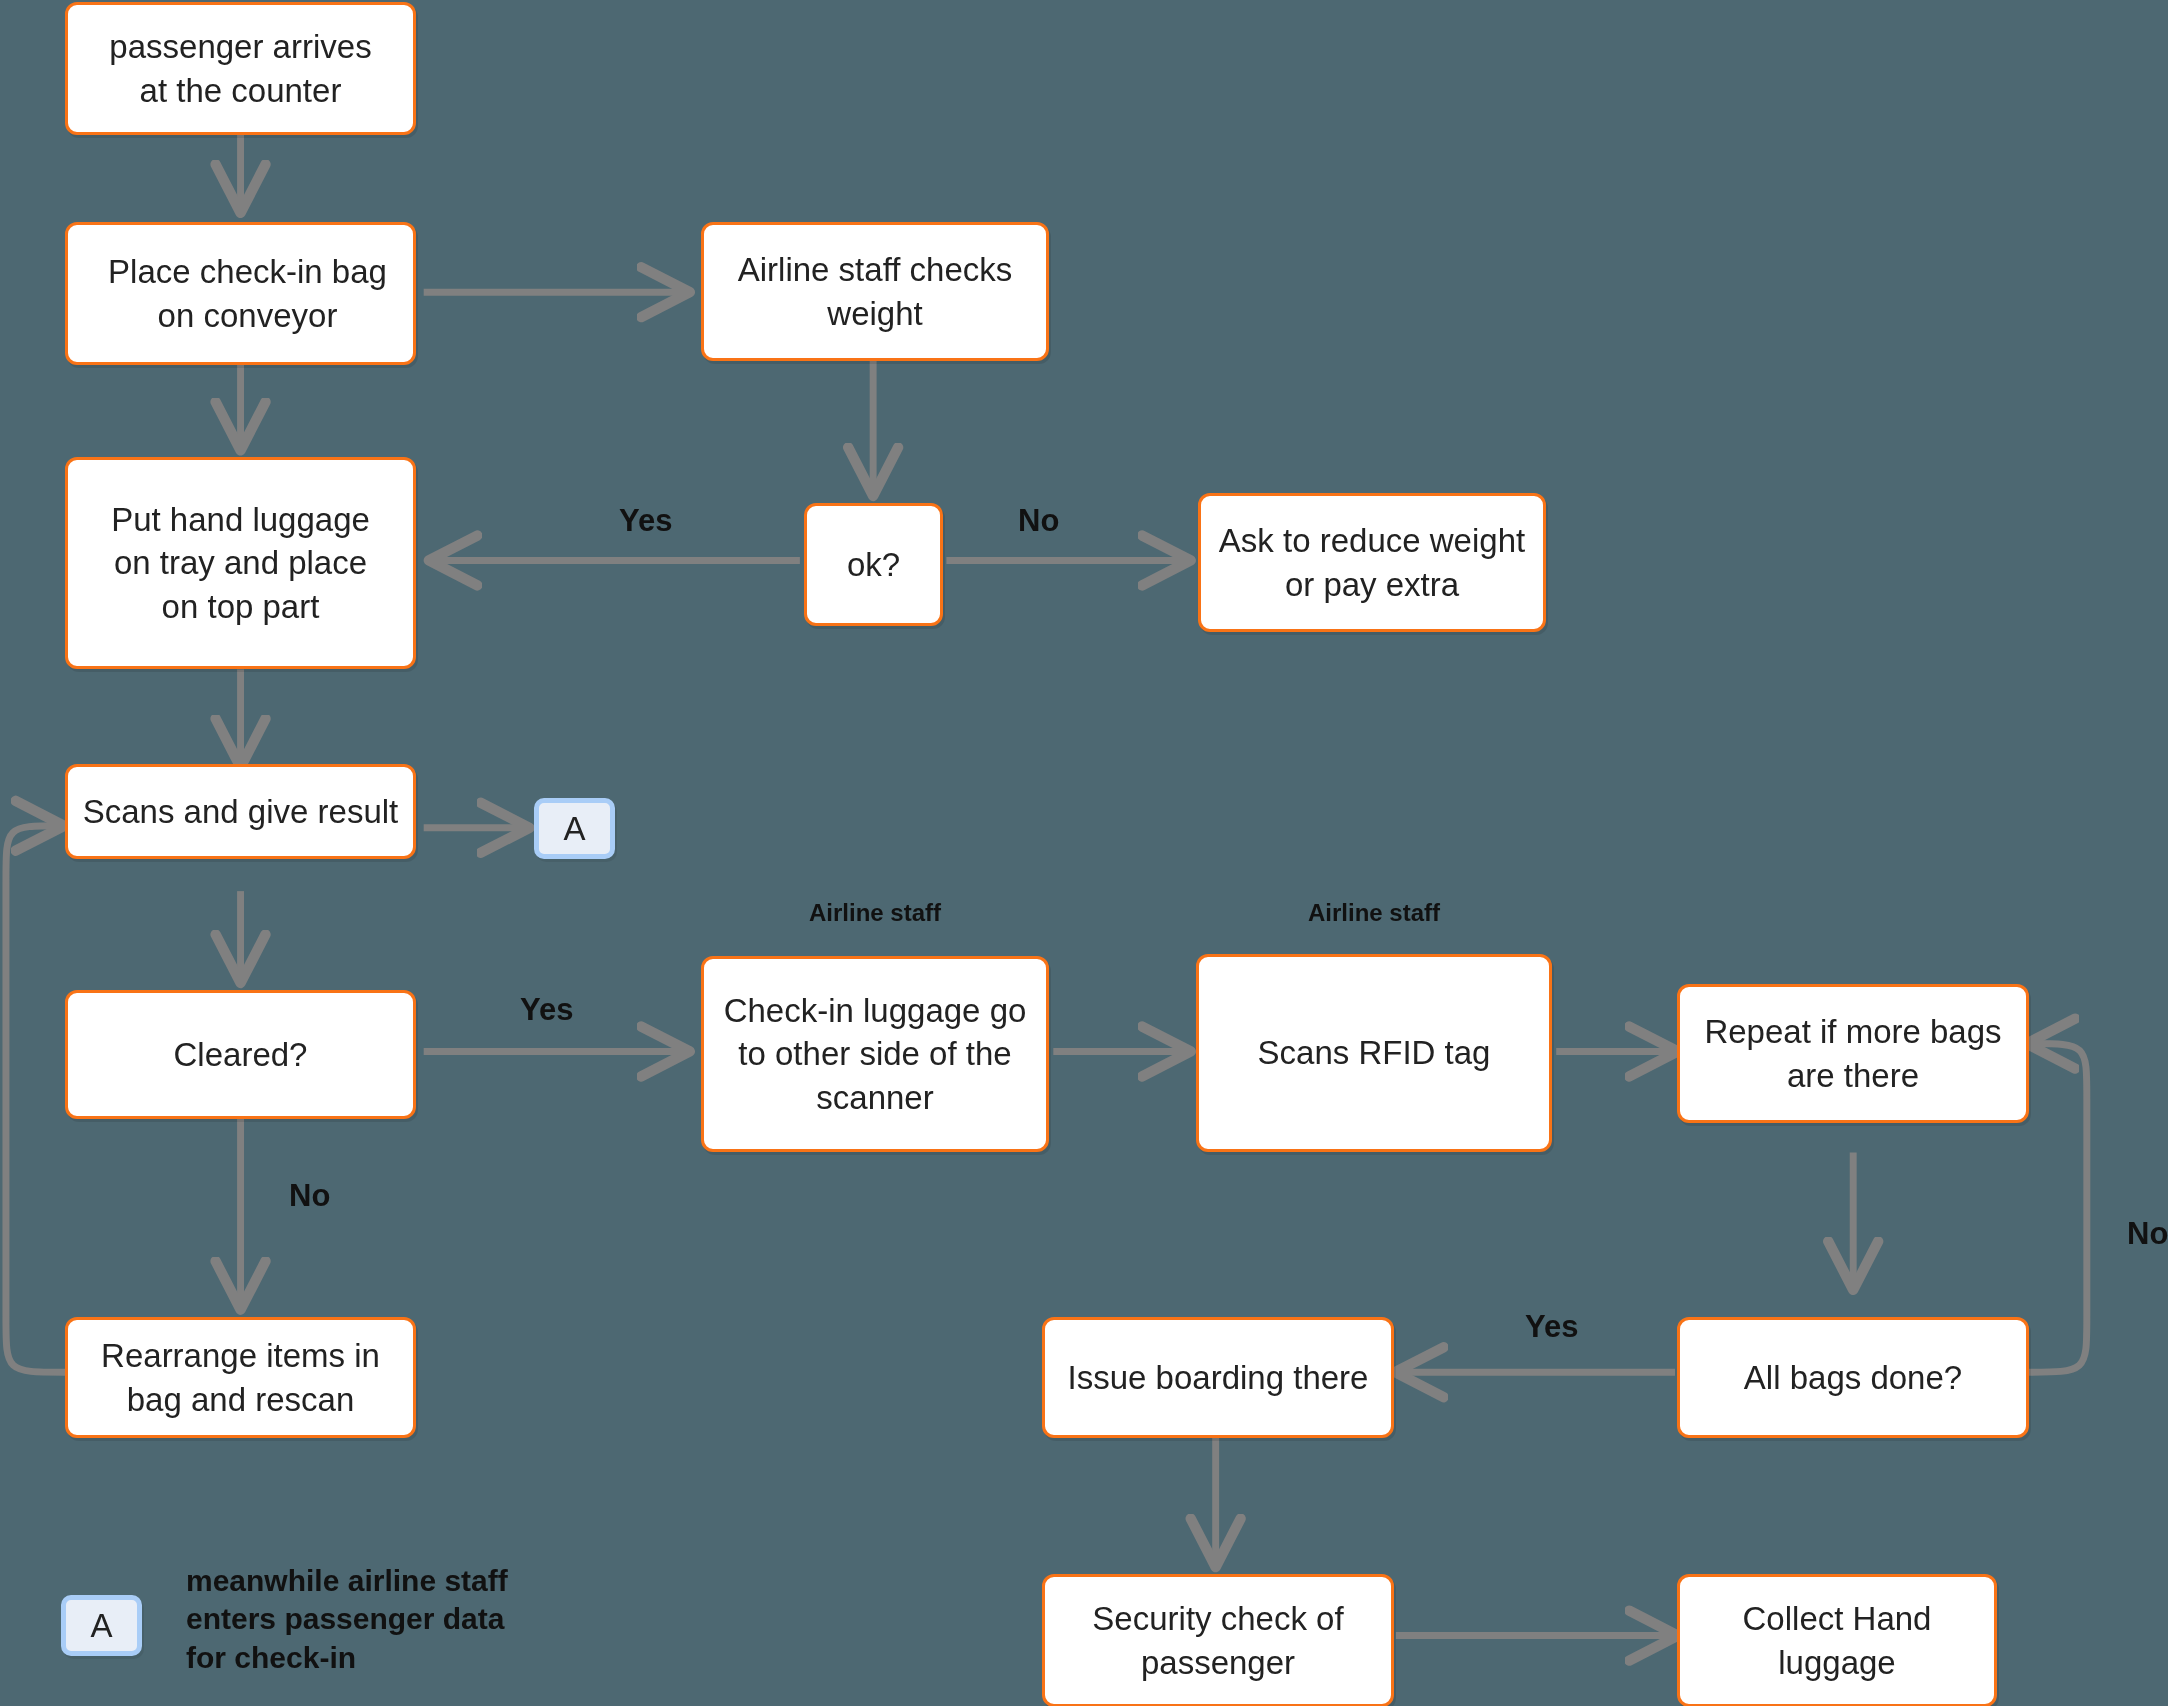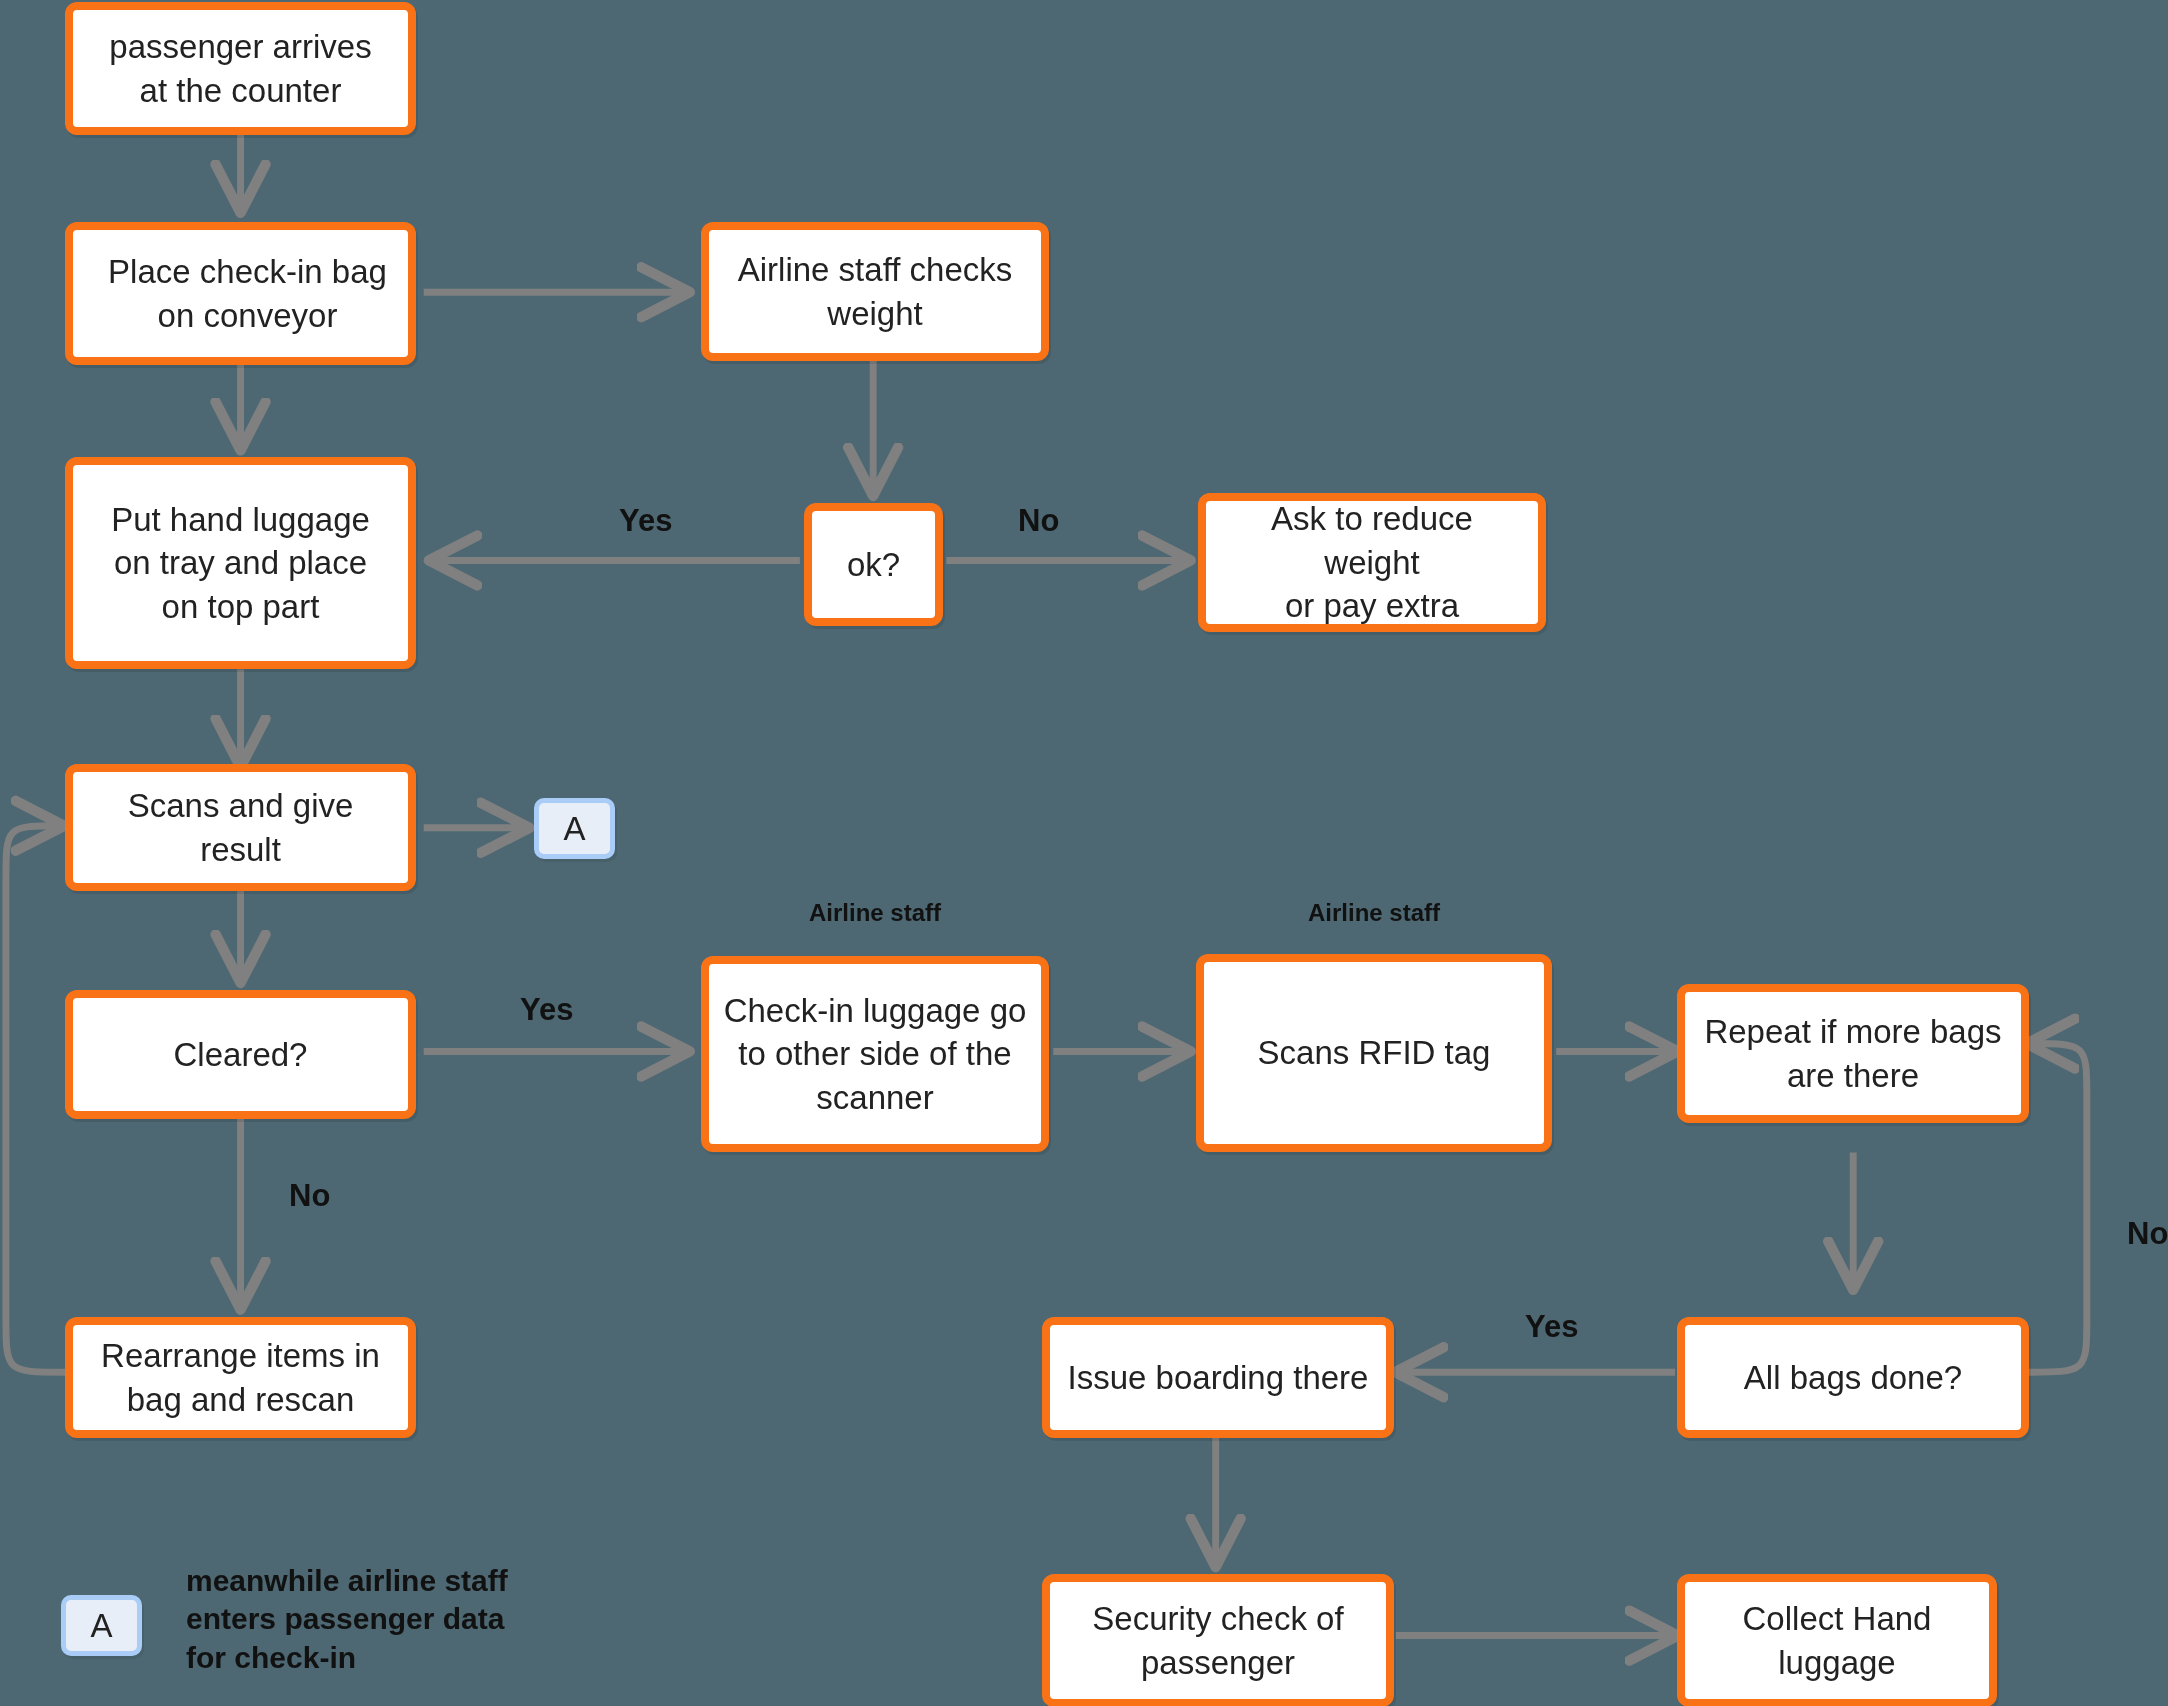--- a/index.html
+++ b/index.html
@@ -11,21 +11,21 @@
     position: relative;
     width: 2168px;
     height: 1707px;
     background: #4d6872;
     overflow: hidden;
     font-family: "Liberation Sans", sans-serif;
   }
   .node {
     position: absolute;
     background: #ffffff;
-    border: 8px solid #f97316;
+    border: 3px solid #f97316;
     border-radius: 12px;
     box-sizing: border-box;
     display: flex;
     align-items: center;
     justify-content: center;
     text-align: center;
     color: #222222;
     font-size: 33px;
     line-height: 1.32;
     padding: 6px 14px;
@@ -128,21 +128,21 @@
   <div class="node" style="left:65px; top:222px; width:351px; height:143px;padding-left:28px;">Place check-in bag<br>on conveyor</div>
 
   <div class="node" style="left:701px; top:222px; width:348px; height:139px;">Airline staff checks<br>weight</div>
 
   <div class="node" style="left:65px; top:457px; width:351px; height:212px;">Put hand luggage<br>on tray and place<br>on top part</div>
 
   <div class="node" style="left:804px; top:503px; width:139px; height:123px;">ok?</div>
 
   <div class="node" style="left:1198px; top:493px; width:348px; height:139px;">Ask to reduce weight<br>or pay extra</div>
 
-  <div class="node" style="left:65px; top:764px; width:351px; height:127px;">Scans and give result</div>
+  <div class="node" style="left:65px; top:764px; width:351px; height:95px;">Scans and give result</div>
 
   <div class="node connector" style="left:534px; top:798px; width:81px; height:61px;">A</div>
 
   <div class="node" style="left:65px; top:990px; width:351px; height:129px;">Cleared?</div>
 
   <div class="node" style="left:701px; top:956px; width:348px; height:196px;">Check-in luggage go<br>to other side of the<br>scanner</div>
 
   <div class="node" style="left:1196px; top:954px; width:356px; height:198px;">Scans RFID tag</div>
 
   <div class="node" style="left:1677px; top:984px; width:352px; height:139px;">Repeat if more bags<br>are there</div>

